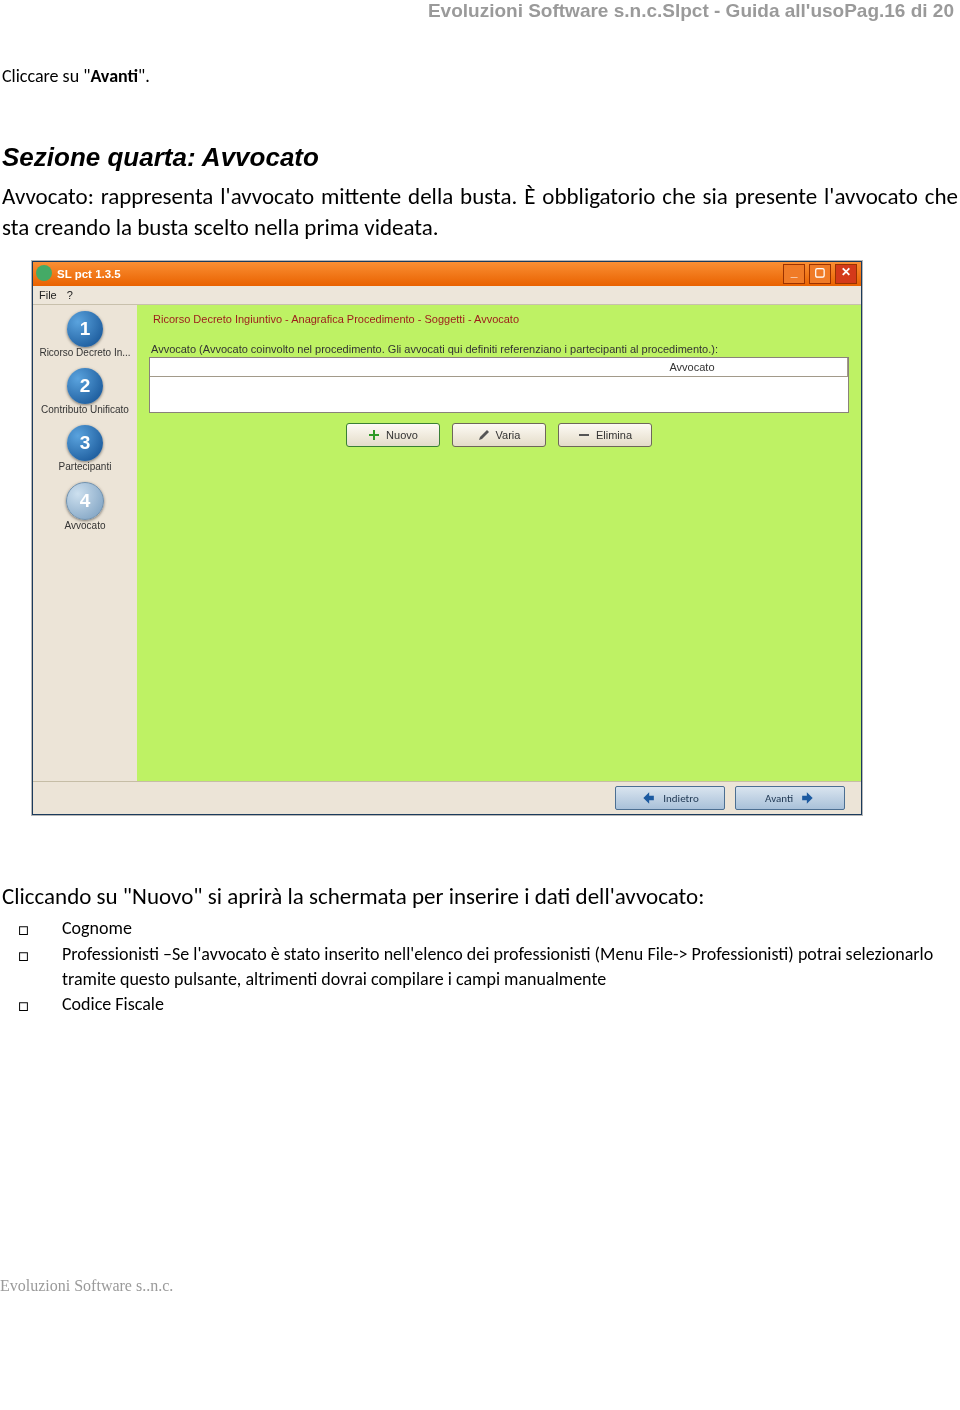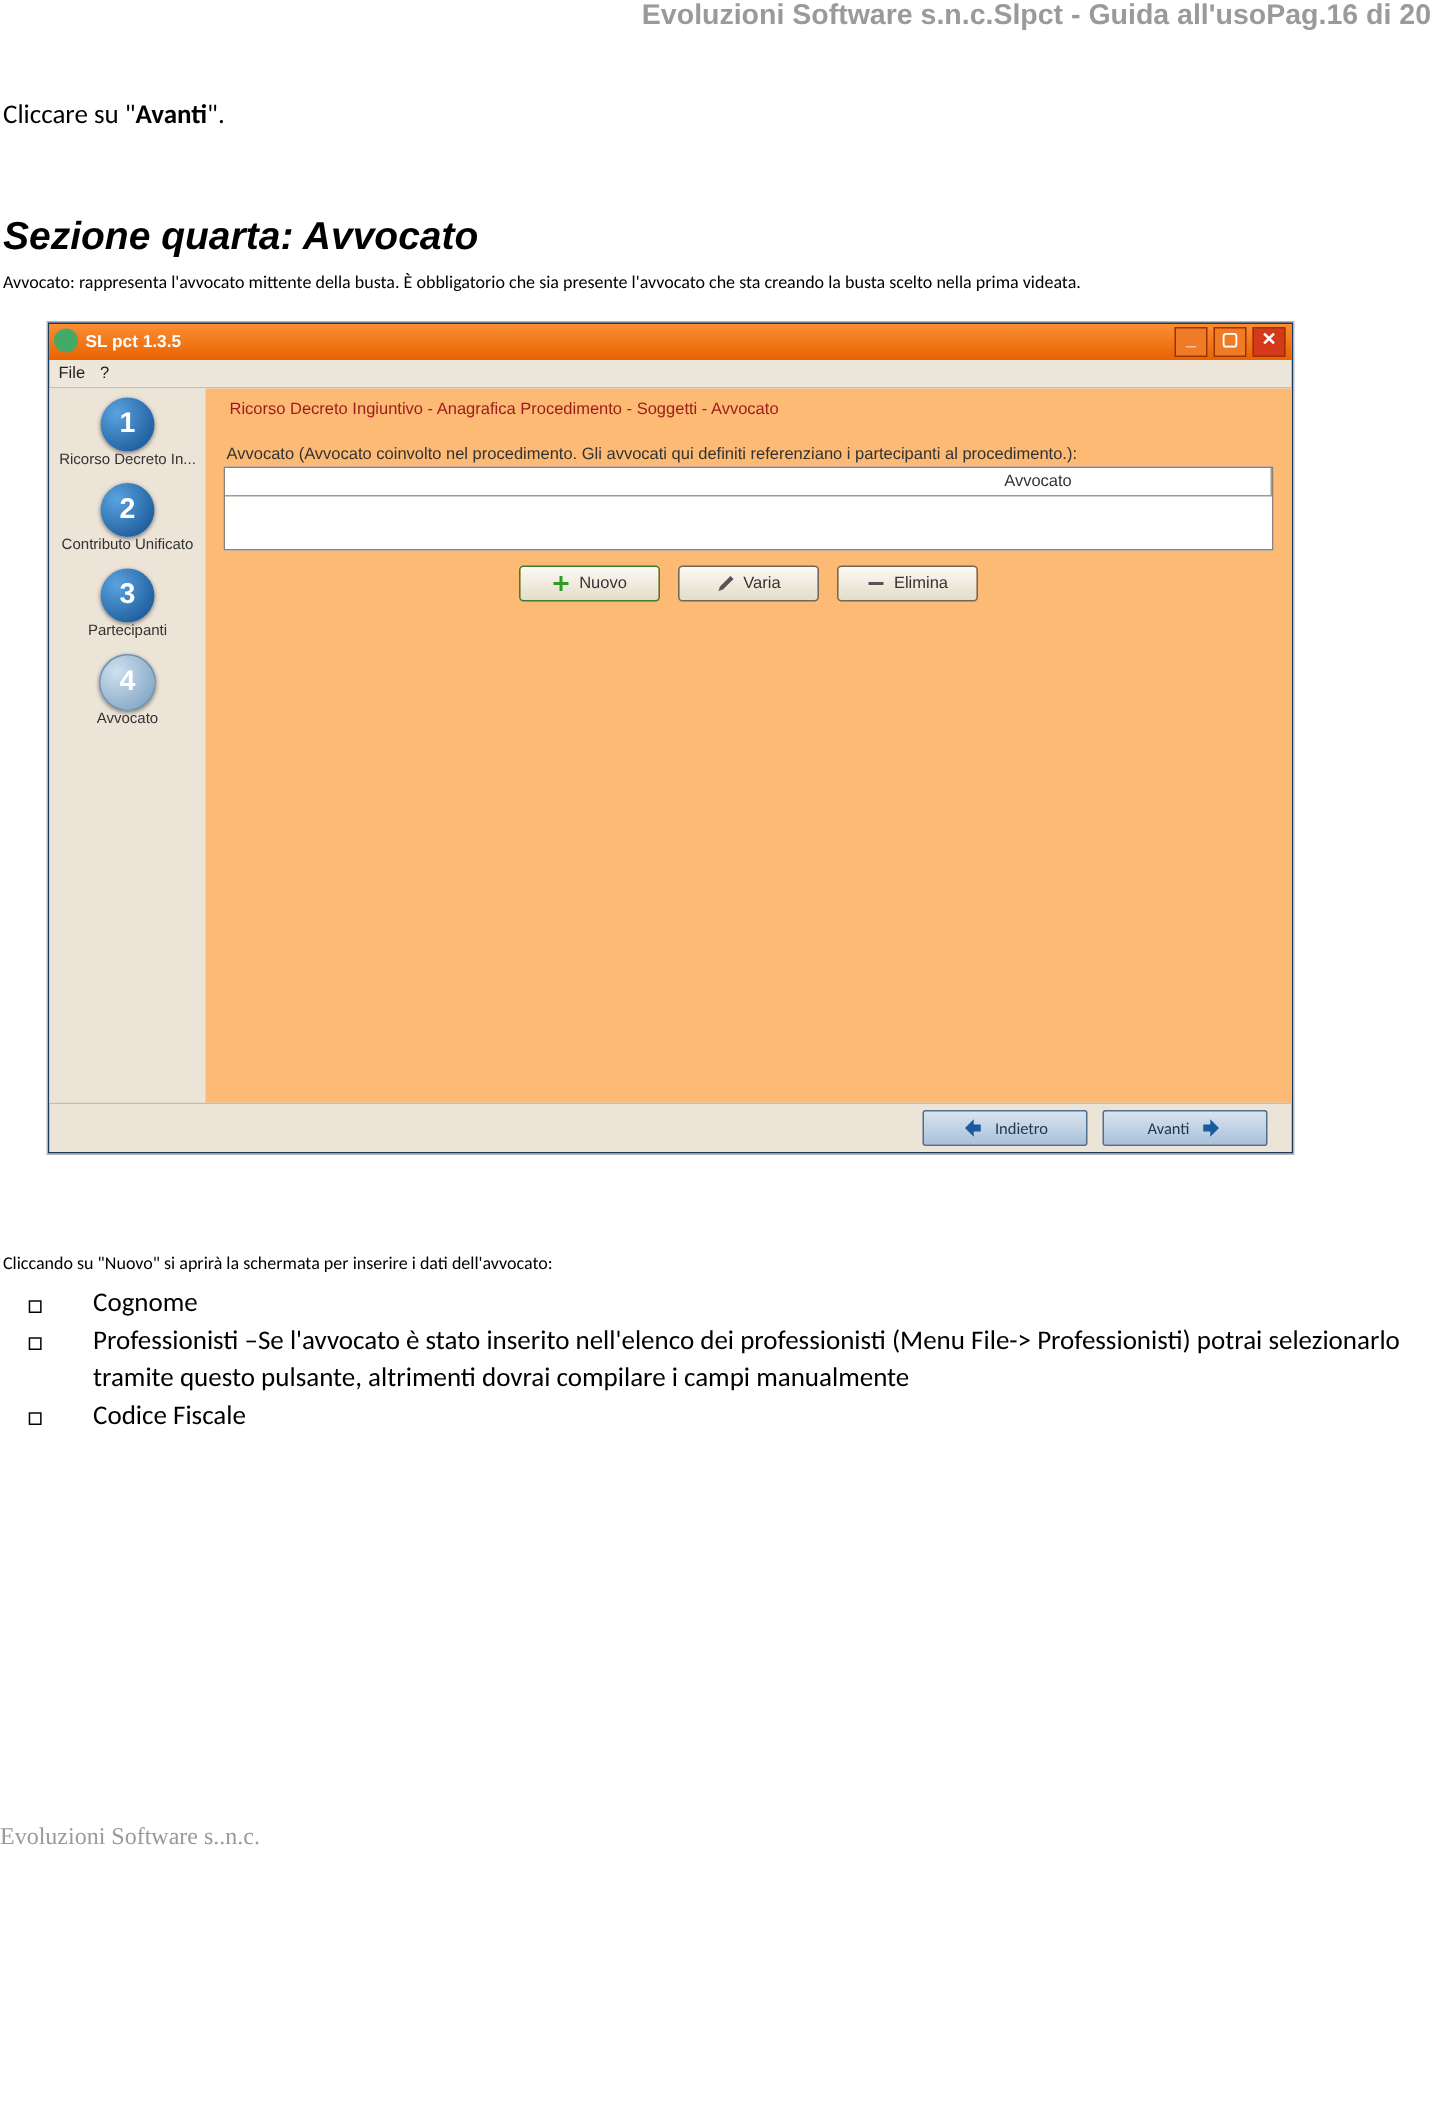--- a/index.html
+++ b/index.html
@@ -26,21 +26,21 @@
     padding: 6px 2px 0 2px;
   }
   .body-text .bold { font-weight: 700; }
   .section-title {
     font-size: 26px;
     font-style: italic;
     font-weight: 700;
     padding: 20px 0 8px 2px;
     font-family: Verdana, Geneva, sans-serif;
   }
-  .para { padding: 0 2px; font-size: 12px; line-height: 1.35;}
+  .para { padding: 0 2px; font-size: 23px; line-height: 1.35;}
   .bullets { list-style: none; padding: 0 2px 0 48px; margin: 4px 0 0 0;}
   .bullets li { position: relative; padding-left: 14px; font-size: 18px; line-height:1.4;}
   .bullets li::before {
     content: "\25A1"; 
     position: absolute;
     left:-30px; top:1px;
     font-size:18px;
     color:#000;
   }
   
@@ -66,21 +66,21 @@
   }
   .title-bar .win-buttons{position:absolute; right:4px; top:2px; display:flex; gap:4px;}
   .title-bar .win-buttons div{ width:20px; height:18px; border:1px solid #9b3200; background:#f07b27; font-size:12px; text-align:center; line-height:15px; color:#fff;}
   .title-bar .win-buttons div.close{background:#d43a1a;}
   .menu-bar{ height:18px; background:#ede6da; font-size:11px; padding-left:6px; display:flex; gap:10px; align-items:center; border-bottom:1px solid #c8c0ac; font-family: Tahoma, sans-serif; color:#222;}
   .content{ display:flex; background:#ece4d7; height:476px;}
   .wizard-side{ width:104px; background:#ece4d7; border-right:0;}
   .step{ text-align:center; padding:6px 0 4px; color:#333; font-size:10px; font-family: Tahoma, sans-serif;}
   .ball{ width:36px; height:36px; margin:0 auto; border-radius:50%; background:radial-gradient(circle at 30% 30%, #5aa3de, #0f4c8e); color:#fff; font-size:19px; font-weight:700; display:flex; align-items:center; justify-content:center; box-shadow:0 1px 3px rgba(0,0,0,0.5);}
   .ball.current{ background:radial-gradient(circle at 30% 30%, #cde0ef, #769bbd); border:1px solid #7091ae;}
-  .main-panel{ flex:1; background:#fdba74; padding: 8px 12px 0 12px; font-family: Tahoma, sans-serif; font-size:11px; color:#333; position:relative;}
+  .main-panel{ flex:1; background:#bef264; padding: 8px 12px 0 12px; font-family: Tahoma, sans-serif; font-size:11px; color:#333; position:relative;}
   .breadcrumb{ color:#9c1b1b; font-size:11px; padding:0 0 18px 4px; }
   .field-label{ color:#333; font-size:11px; padding-left:2px;}
   .table-box{ margin-top:2px; border:1px solid #8a837a; background:#fff; height:54px; }
   .table-head{ height:18px; border-bottom:1px solid #a29a8a; display:flex;}
   .table-head .cell{ flex:0 0 310px; border-right:1px solid #a29a8a; text-align:center; font-size:11px; line-height:18px; color:#333; margin-left:auto;}
   .btn-row{ display:flex; justify-content:center; gap:12px; margin-top:10px;}
   .btn{ min-width:92px; height:22px; border:1px solid #6e675a; background:linear-gradient(#fdfaf4,#e4dcc9); border-radius:3px; display:flex; align-items:center; justify-content:center; gap:6px; font-size:11px; color:#333;}
   .btn.nuovo{ border-color:#3a7f34;}
   .btn svg{ width:12px; height:12px;}
   .bottom-bar{ height:32px; background:#ece4d7; border-top:1px solid #c6bda6; display:flex; justify-content:flex-end; align-items:center; gap:10px; padding-right:16px;}

